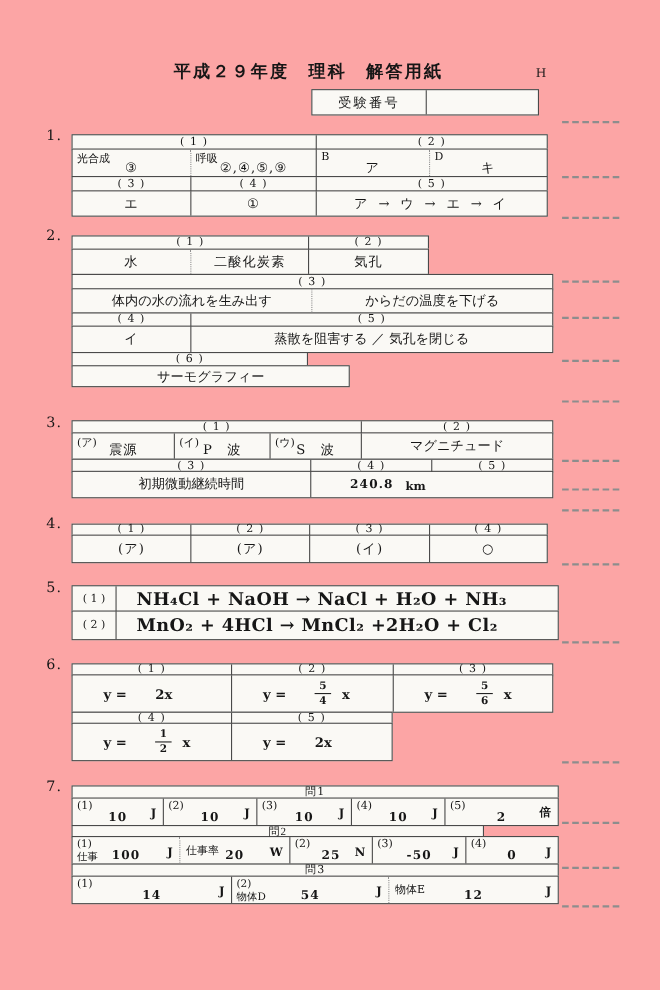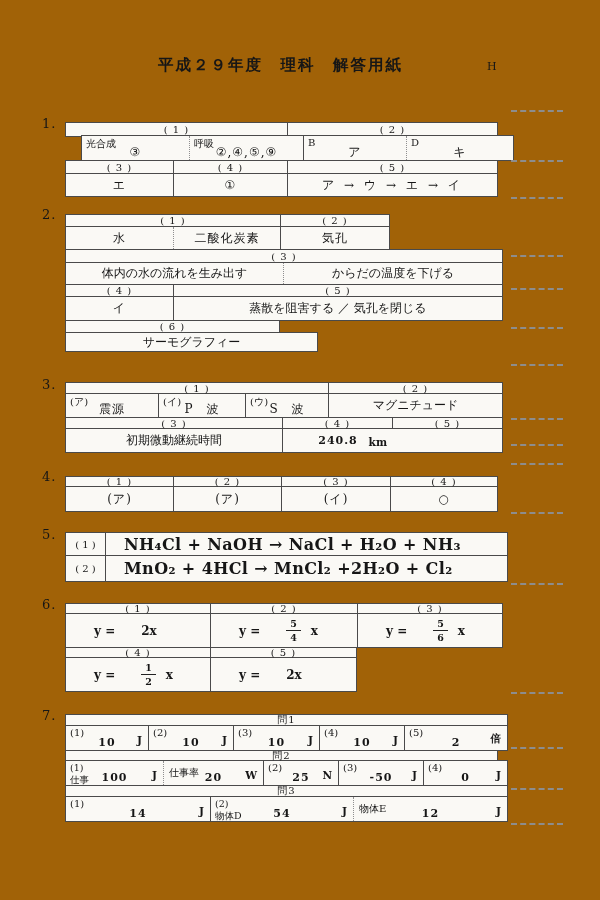--- a/index.html
+++ b/index.html
@@ -1,16 +1,16 @@
 <!DOCTYPE html>
 <html><head>
 <meta charset="utf-8">
 <style>
   html,body{margin:0;padding:0;background:#e9e7e2;}
-  .page{position:relative;width:600px;height:900px;background:#a16207;
+  .page{position:relative;width:600px;height:900px;background:#fca5a5;
         font-family:"DejaVu Serif","Liberation Serif",serif;color:#161616;overflow:hidden;}
   .title{position:absolute;left:158px;top:55px;font-size:15.5px;font-weight:bold;letter-spacing:2px;}
   .corner-mark{position:absolute;left:487px;top:60px;font-size:11px;}
   .exam-box{position:absolute;left:283px;top:81px;width:207px;height:24px;border:1.5px solid #4a4a4a;
             display:flex;box-sizing:border-box;background:#faf9f5;}
   .exam-label{width:104px;border-right:1.5px solid #4a4a4a;display:flex;align-items:center;justify-content:center;
               font-size:12px;letter-spacing:2px;box-sizing:border-box;}
   .exam-blank{flex:1;}
   .secnum{position:absolute;left:42px;font-size:13px;letter-spacing:1px;}
   .tbl{position:absolute;}
@@ -40,35 +40,39 @@
   .qhdr{font-size:10.5px;letter-spacing:1px;justify-content:center;}
 </style>
 </head>
 <body>
 
 <div class="page">
 
   <div class="title">平成２９年度　理科　解答用紙</div>
   <div class="corner-mark">H</div>
 
+  <div class="exam-box">
+    <div class="exam-label">受験番号</div>
+    <div class="exam-blank"></div>
+  </div>
 
   <div class="secnum" style="top:116px">1.</div>
   <div class="secnum" style="top:207px">2.</div>
   <div class="secnum" style="top:377px">3.</div>
   <div class="secnum" style="top:469px">4.</div>
   <div class="secnum" style="top:527px">5.</div>
   <div class="secnum" style="top:597px">6.</div>
   <div class="secnum" style="top:708px">7.</div>
 
   <div class="tbl" style="left:65px;top:123px;">
     <div class="row hdr" style="width:433px;height:15px;">
       <div class="cell" style="width:222px">( 1 )</div>
       <div class="cell flex1">( 2 )</div>
     </div>
-    <div class="row" style="width:433px;height:26px;margin-left:16px;">
+    <div class="row" style="width:433px;height:26px;">
       <div class="cell dot padtop" style="width:108px">
         <span class="corner">光合成</span>
         <span class="val">③</span>
       </div>
       <div class="cell padtop" style="width:114px">
         <span class="corner">呼吸</span>
         <span class="val">②,④,⑤,⑨</span>
       </div>
       <div class="cell dot padtop" style="width:103px">
         <span class="corner">B</span>
@@ -294,21 +298,21 @@
         <span class="corner">(4)</span>
         <span class="bval">10</span>
         <span class="unit">J</span>
       </div>
       <div class="cell unitcell padtop flex1">
         <span class="corner">(5)</span>
         <span class="bval">2</span>
         <span class="unit">倍</span>
       </div>
     </div>
-    <div class="row hdr qhdr" style="width:433px;height:12px;">
+    <div class="row hdr qhdr" style="width:375px;height:12px;font-family:Liberation Serif, serif;">
       <div class="cell flex1">問2</div>
     </div>
     <div class="row" style="width:443px;height:26px;">
       <div class="cell" style="width:198px;padding:0;">
         <div class="sub dot unitcell" style="width:98px">
           <span class="lbl2">
             <span style="display:block">(1)</span>
             <span style="display:block">仕事</span>
           </span>
           <span class="bval" style="padding-top:8px">100</span>

